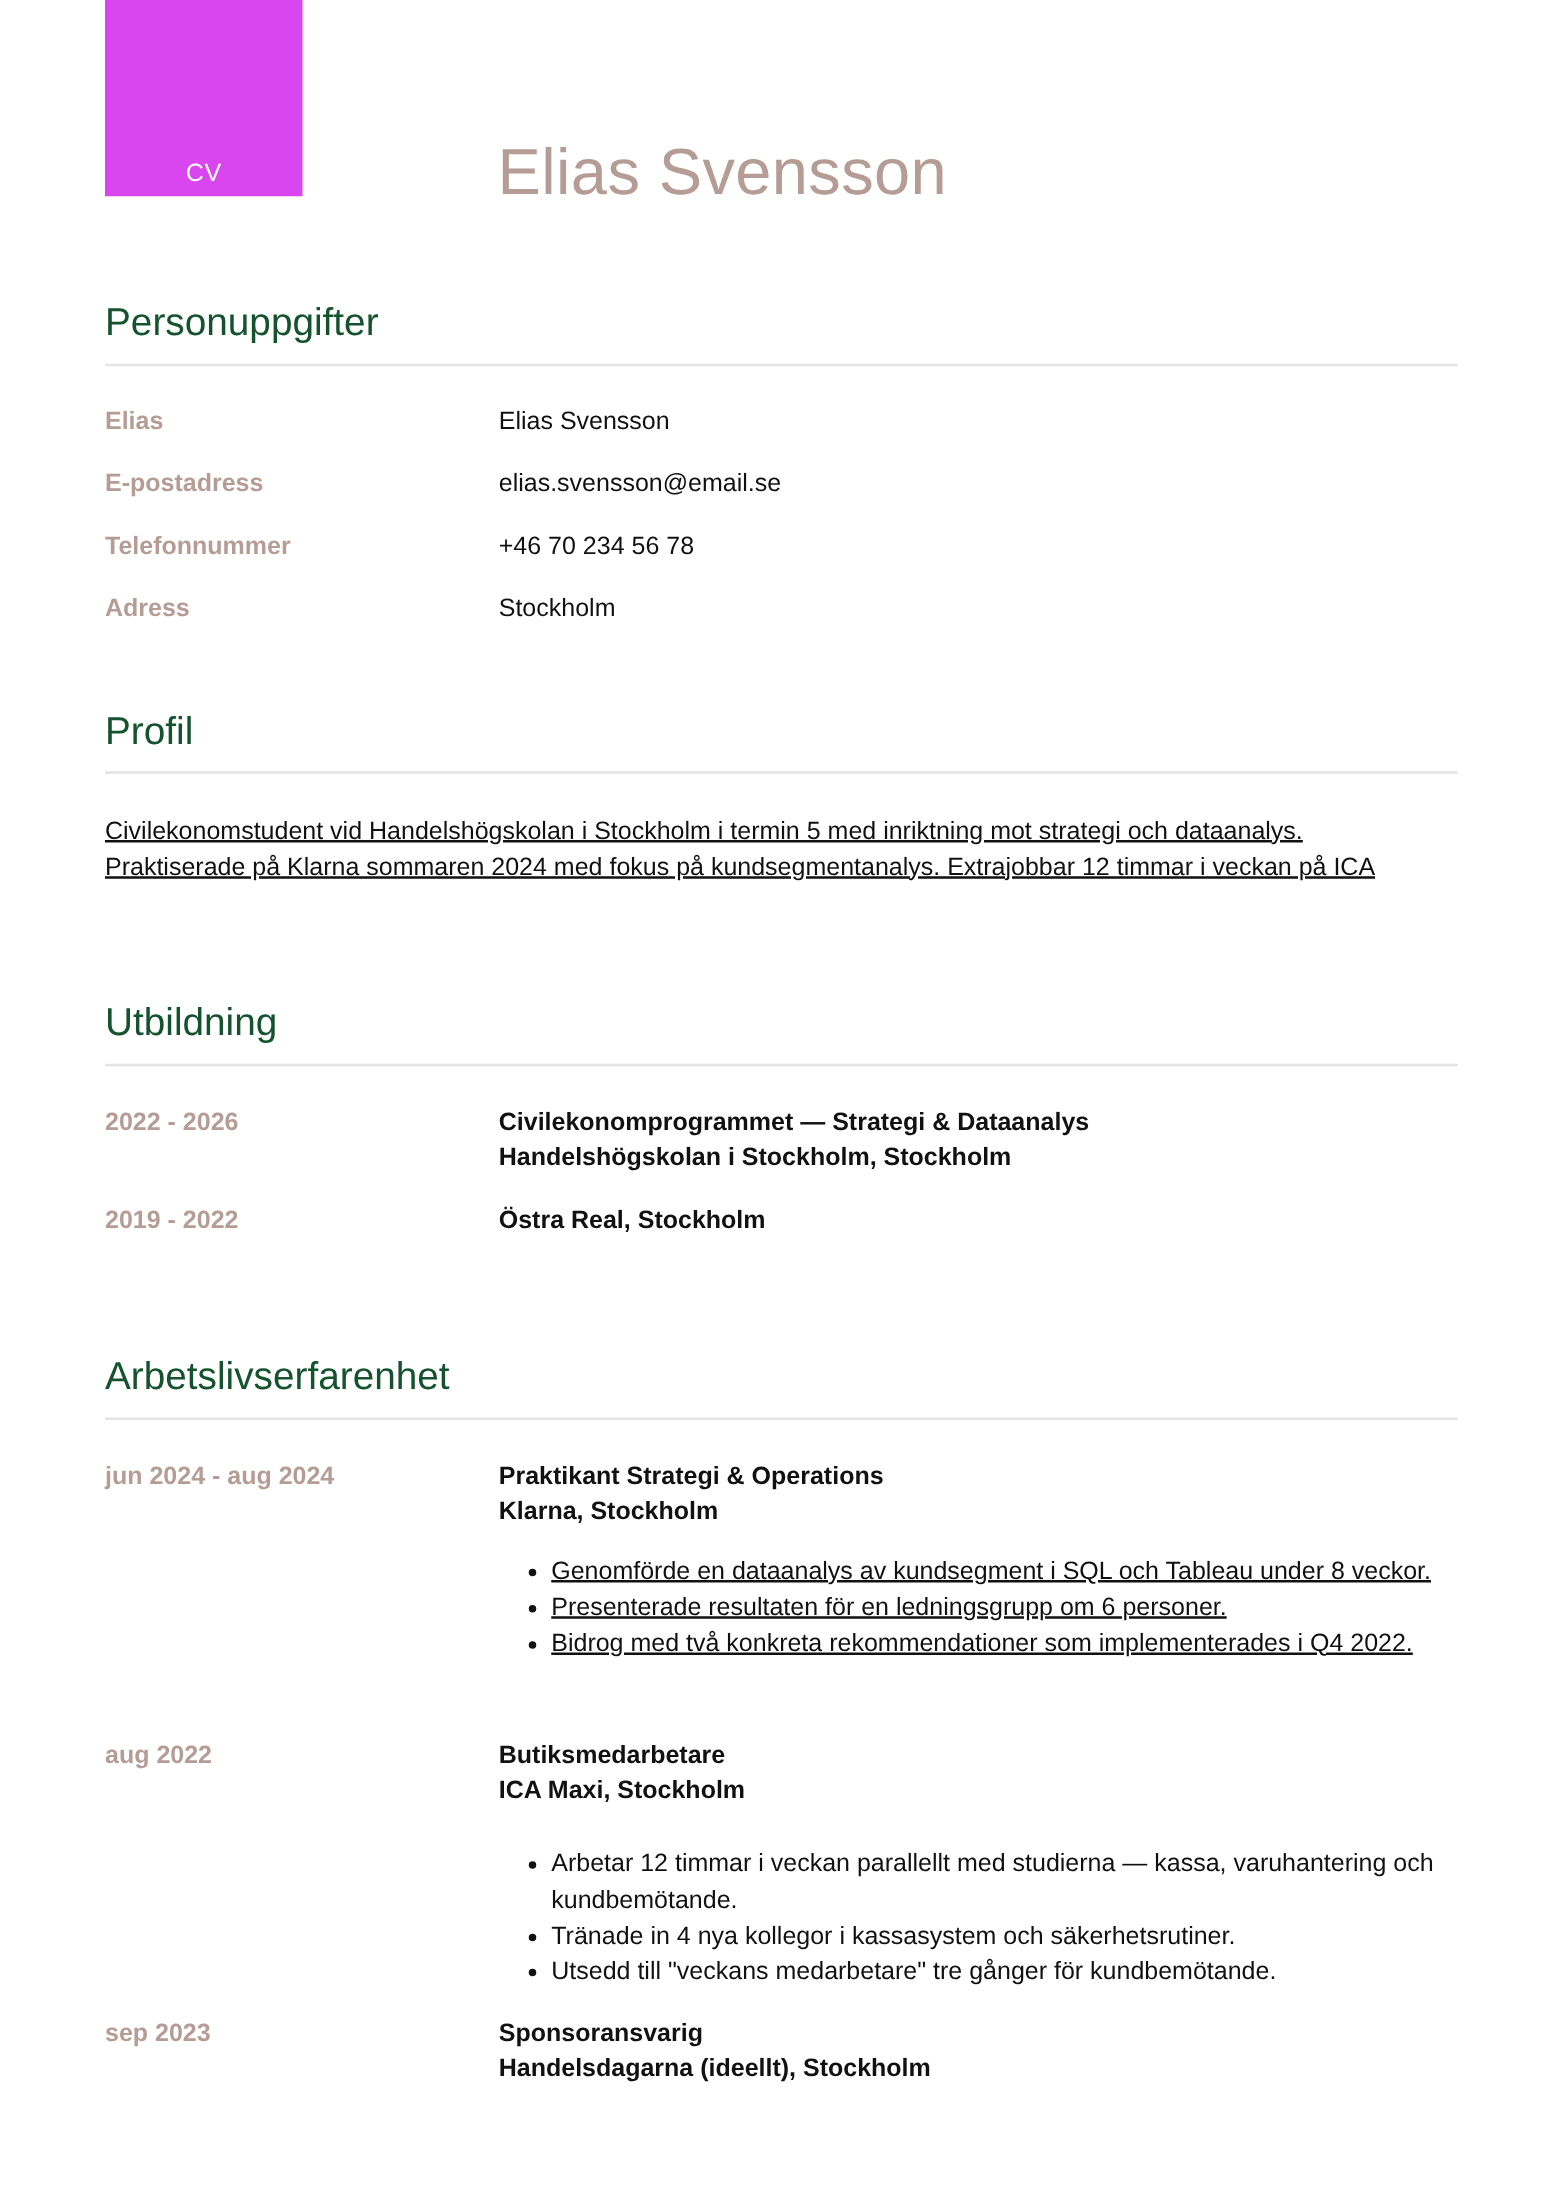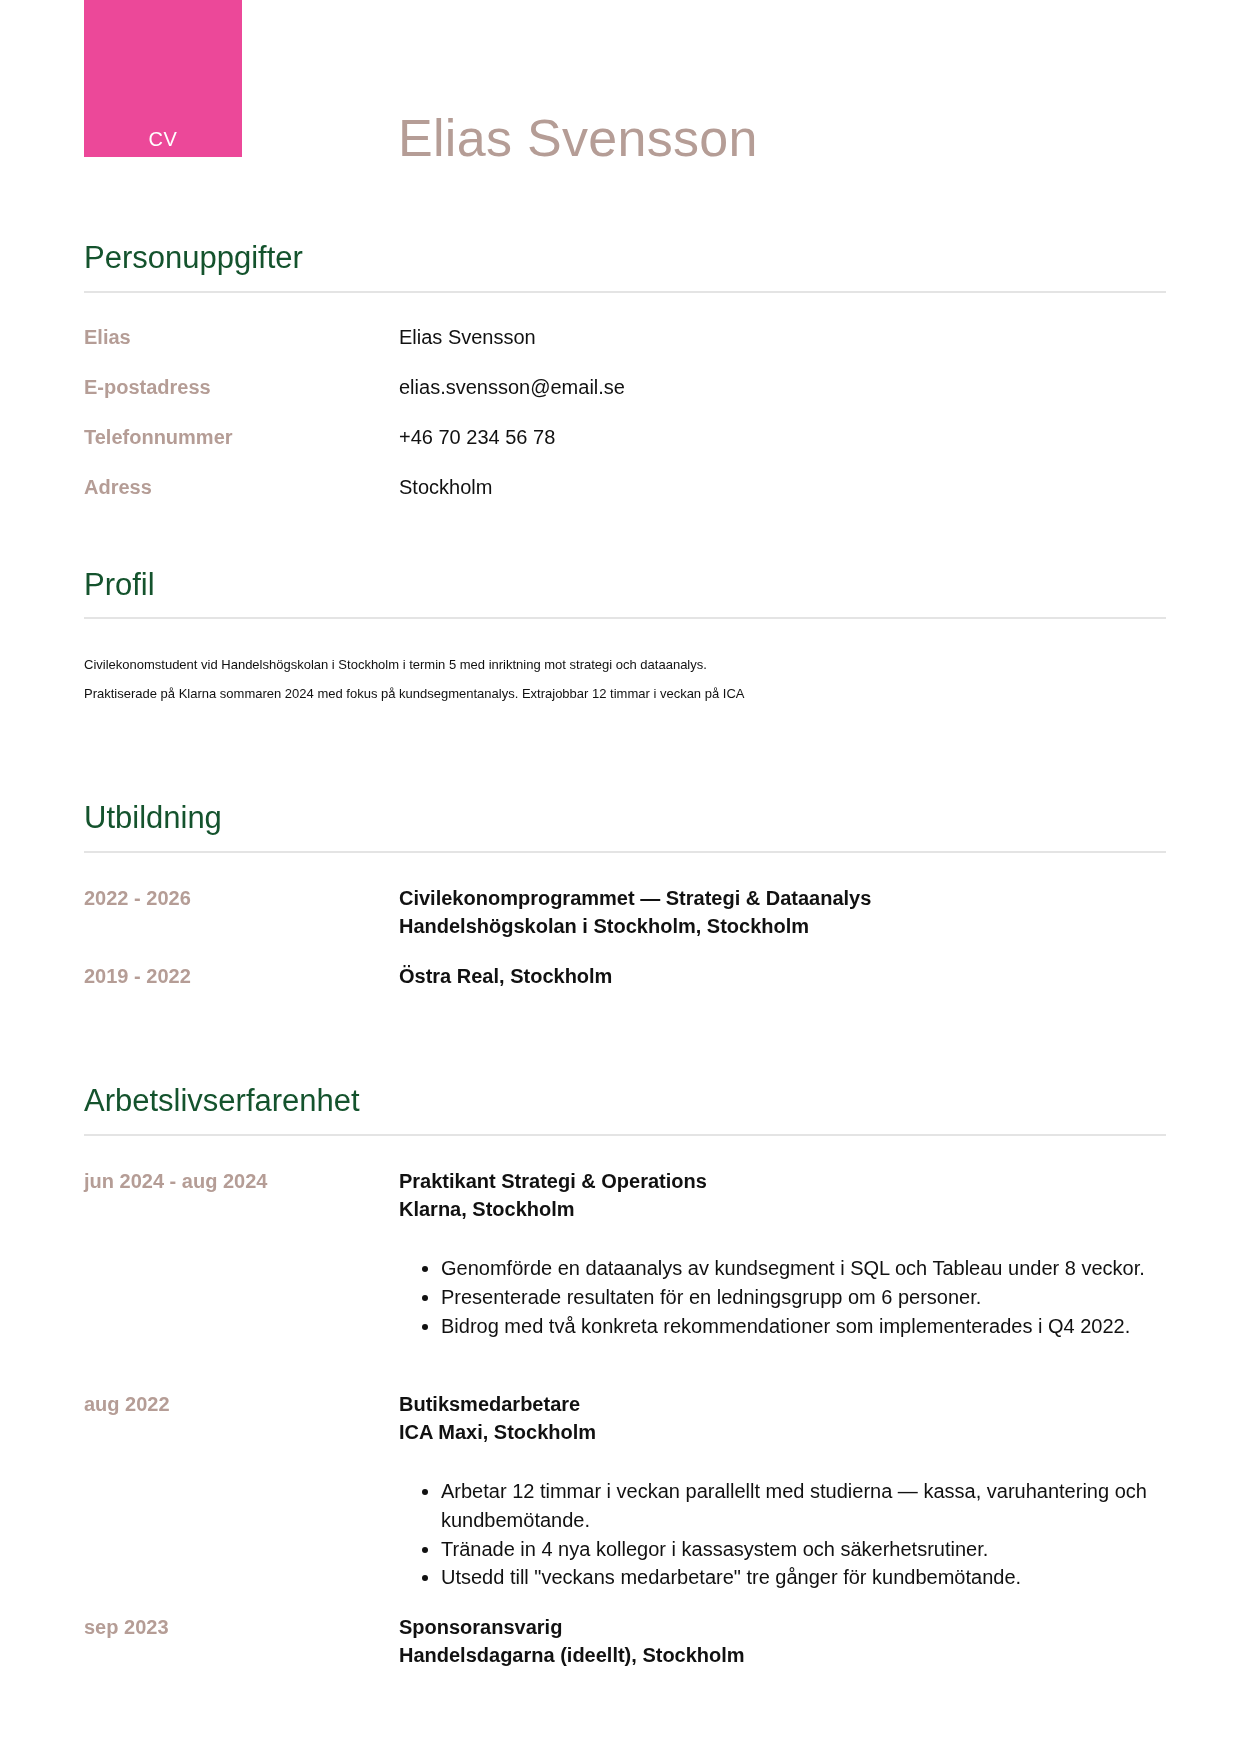--- a/index.html
+++ b/index.html
@@ -1,29 +1,29 @@
 <!DOCTYPE html>
 <html><head>
 <meta charset="utf-8">
 <style>
   html, body { margin:0; padding:0; background:#ffffff; }
   body { width:1241px; height:1754px; position:relative; overflow:hidden;
          font-family:"Liberation Sans", sans-serif; color:#111111; }
-  .cv-block { position:absolute; left:84px; top:0; width:158px; height:157px; background:#ec4899; }
+  .cv-block { position:absolute; left:84px; top:0; width:158px; height:157px; background:#d946ef; }
   .cv-label { position:absolute; left:0; right:0; bottom:6px; text-align:center; color:#ffffff;
               font-size:20px; letter-spacing:0.5px; }
   .name-title { position:absolute; left:398px; top:106px; font-size:52px; color:#b59d96; font-weight:normal; letter-spacing:0.3px; }
   .section { position:absolute; left:84px; width:1082px; }
   .section-title { font-size:31px; font-weight:normal; color:#14532d; margin:0; line-height:40px; }
   .rule { position:absolute; left:0; right:0; height:2px; background:#e4e4e4; }
   .row { position:absolute; left:0; width:1082px; font-size:20px; line-height:28px; }
   .label { position:absolute; left:0; color:#b59d96; font-weight:bold; }
   .value { position:absolute; left:315px; color:#111; }
   .entry-title { font-weight:bold; }
-  .para { position:absolute; left:0; width:1082px; font-size:13px; line-height:28.6px; color:#111; }
+  .para { position:absolute; left:0; width:1082px; font-size:20px; line-height:28.6px; color:#111;text-decoration:underline; }
   ul.bullets { position:absolute; left:315px; margin:0; padding:0 0 0 42px; width:740px; font-size:20px; line-height:28.8px; list-style:disc; }
   ul.bullets li { padding-left:0; }
 </style>
 </head>
 <body>
 
 <div class="cv-block">
   <div class="cv-label">CV</div>
 </div>
 <h1 class="name-title" style="margin:0;line-height:64px;">Elias Svensson</h1>
@@ -80,21 +80,21 @@
   <h2 class="section-title">Arbetslivserfarenhet</h2>
   <div class="rule" style="top:53px;"></div>
 
   <div class="row" style="top:86px;">
     <span class="label">jun 2024 - aug 2024</span>
     <div class="value entry-title">
       <div>Praktikant Strategi &amp; Operations</div>
       <div>Klarna, Stockholm</div>
     </div>
   </div>
-  <ul class="bullets" style="top:173px;">
+  <ul class="bullets" style="top:162px;text-decoration:underline;">
     <li>Genomförde en dataanalys av kundsegment i SQL och Tableau under 8 veckor.</li>
     <li>Presenterade resultaten för en ledningsgrupp om 6 personer.</li>
     <li>Bidrog med två konkreta rekommendationer som implementerades i Q4 2022.</li>
   </ul>
 
   <div class="row" style="top:309px;">
     <span class="label">aug 2022</span>
     <div class="value entry-title">
       <div>Butiksmedarbetare</div>
       <div>ICA Maxi, Stockholm</div>

